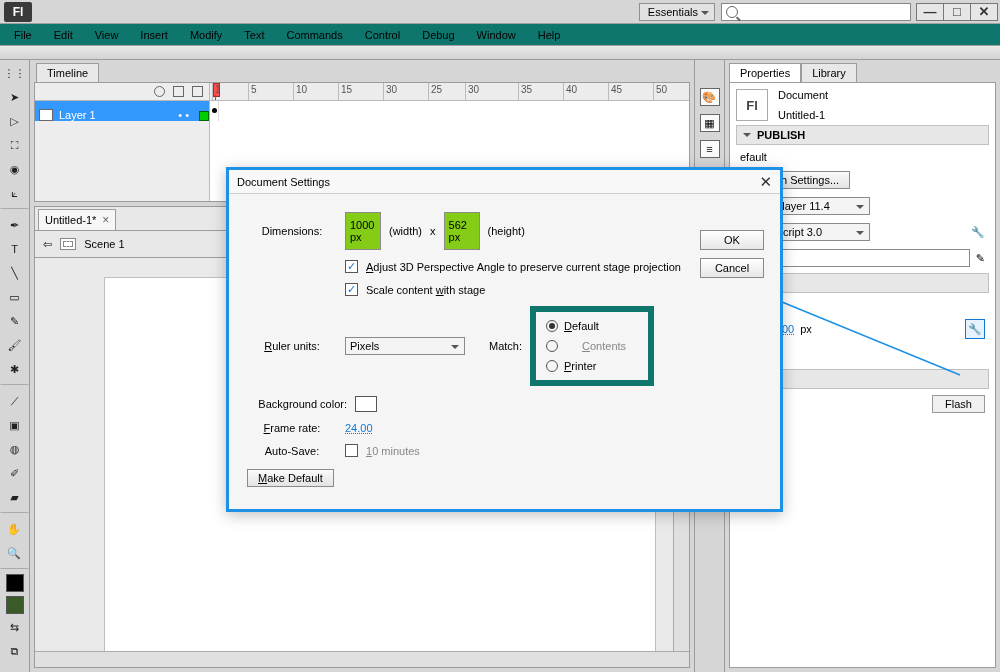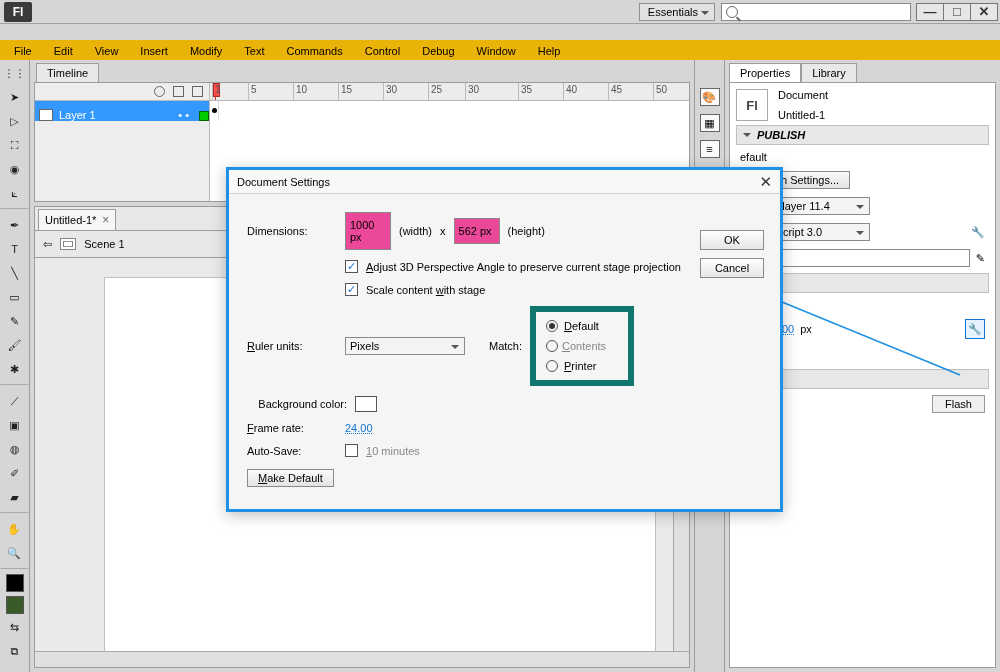--- a/index.html
+++ b/index.html
@@ -10,21 +10,21 @@
   .titlebar-spacer { flex:1; }
   .workspace-dd { height:18px; border:1px solid #909090; background:#e2e2e2; padding:0 16px 0 8px; position:relative; margin-right:6px; display:flex; align-items:center;}
   .workspace-dd::after{content:"";position:absolute;right:5px;top:7px;border:4px solid transparent;border-top-color:#555;}
   .searchbox { width:190px; height:18px; border:1px solid #888; background:#fff; display:flex; align-items:center; padding:0 4px; margin-right:6px;}
   .searchbox .mag { width:12px;height:12px;border:1.5px solid #666;border-radius:50%; position:relative; }
   .searchbox .mag::after{content:"";position:absolute;width:5px;height:1.5px;background:#666;bottom:-3px;right:-4px;transform:rotate(45deg);}
   .winbtns { display:flex; gap:0; margin-right:2px;}
   .winbtn { width:28px; height:18px; border:1px solid #777; background:#e6e6e6; display:flex;align-items:center;justify-content:center; margin-left:-1px;}
   .winbtn span{font-size:13px;font-weight:bold;color:#333;line-height:1;}
   
-  .menubar { height:22px; background:#eab308; border-bottom:1px solid #a0a0a0; display:flex; align-items:center; padding:0 4px; gap:2px;margin-top:16px;}
+  .menubar { height:22px; background:#0f766e; border-bottom:1px solid #a0a0a0; display:flex; align-items:center; padding:0 4px; gap:2px;}
   .menubar span { padding:3px 10px; }
   
   .strip { height:14px; background:linear-gradient(#e8e8e8,#d4d4d4); border-bottom:1px solid #9c9c9c; }
 
   
   .workarea { position:absolute; left:0; top:60px; right:0; bottom:0; display:flex; }
   
   .toolcol { width:30px; background:#d6d6d6; border-right:1px solid #9c9c9c; display:flex; flex-direction:column; align-items:center; padding-top:2px; gap:2px;}
   .toolbtn { width:22px; height:22px; border:1px solid transparent; display:flex; align-items:center; justify-content:center; color:#222;}
   .toolbtn.sep { height:2px; width:100%; border-top:1px solid #aaa; margin:2px 0;}
@@ -70,39 +70,39 @@
   
   .rightcol { width:306px; background:#d6d6d6; border-left:1px solid #9c9c9c; display:flex; }
   .dockstrip { width:30px; border-right:1px solid #9c9c9c; display:flex; flex-direction:column; align-items:center; gap:8px; padding-top:28px;}
   .dockico { width:20px;height:18px;border:1px solid #666;background:#fafafa; display:flex;align-items:center;justify-content:center;}
   .panels { flex:1; display:flex; flex-direction:column; }
   .panels .panel-tabs{padding-left:4px;}
   .panels .tab.active{background:#fff;}
   .propbox { flex:1; border:1px solid #9c9c9c; margin:0 4px 4px 4px; background:#fff; display:flex; flex-direction:column; padding:6px 6px; gap:4px; overflow:hidden;}
   .docrow { display:flex; gap:10px; align-items:center; }
   .doc-fl { width:32px;height:32px;border:1px solid #aaa;background:#fff;display:flex;align-items:center;justify-content:center;font-weight:bold;font-size:13px;color:#444;}
-  .sect-head { background:#e7e7e7;border:1px solid #c0c0c0;padding:3px 6px;font-weight:bold;display:flex;align-items:center;gap:6px;font-style:italic;}
+  .sect-head { background:#e7e7e7;border:1px solid #c0c0c0;padding:3px 6px;font-weight:bold;display:flex;align-items:center;gap:6px;}
   .sect-head::before{content:"";border:4px solid transparent;border-top-color:#555;transform:translateY(2px);}
   .propline{display:flex;align-items:center;gap:6px;padding:2px 4px;}
   .btn { border:1px solid #8a8a8a; background:linear-gradient(#fafafa,#e3e3e3); padding:2px 10px;}
   .dd { border:1px solid #8a8a8a; background:#f4f4f4; padding:2px 4px; display:flex; align-items:center; min-width:120px; position:relative;}
   .dd::after{content:"";position:absolute;right:5px;top:7px;border:4px solid transparent;border-top-color:#555;}
   .wrenchbox{width:20px;height:20px;border:1px solid #1276d3;background:#e7f2ff;display:flex;align-items:center;justify-content:center;margin-left:auto;}
   .bluelink{color:#1276d3;text-decoration:underline dotted;cursor:text;}
   .field { border:1px solid #8a8a8a;background:#fff;padding:2px 4px;}
   .clearbtn{border:1px solid #999;background:#f0f0f0;padding:2px 12px;margin-left:auto;}
 
   
   .dialog { position:absolute; left:226px; top:167px; width:557px; height:345px; background:#f5f5f5; border:3px solid #1e90e5; box-shadow:0 3px 14px rgba(0,0,0,.25); display:flex; flex-direction:column;}
   .dlg-title { height:24px; display:flex; align-items:center; padding:0 8px; background:#f8f8f8; border-bottom:1px solid #d0d0d0;}
   .dlg-title .x { margin-left:auto; font-size:15px; color:#333;}
   .dlg-body { flex:1; padding:18px 18px 10px 18px; position:relative;}
   .row { display:flex; align-items:center; gap:8px; margin-bottom:10px;}
-  .lbl { text-align:left; display:inline-block;}
-  .txt { border:1px solid #8a8a8a;background:#ec4899;padding:6px 4px;width:46px;}
+  .lbl { text-align:center; display:inline-block;}
+  .txt { border:1px solid #8a8a8a;background:#84cc16;padding:6px 4px;width:36px;}
   .chk { width:13px;height:13px;border:1px solid #555;background:#fff;display:inline-flex;align-items:center;justify-content:center;}
   .chk.on::after{content:"✓";font-size:11px;color:#1276d3;line-height:1;}
   .radio{width:12px;height:12px;border:1px solid #555;border-radius:50%;display:inline-flex;align-items:center;justify-content:center;}
   .radio.on::after{content:"";width:6px;height:6px;border-radius:50%;background:#333;}
   .matchbox{border:6px solid #0f766e;padding:8px 22px 8px 10px;display:flex;flex-direction:column;gap:8px;}
   .dlg-btns{position:absolute;right:16px;top:36px;display:flex;flex-direction:column;gap:8px;}
   .dlg-btn{width:64px;border:1px solid #8a8a8a;background:linear-gradient(#fff,#e6e6e6);padding:3px 0;text-align:center;}
   .colorwell{width:22px;height:16px;border:1px solid #555;background:#fff;}
   .ul{text-decoration:underline;}
   .annot-line{position:absolute;pointer-events:none;}
@@ -364,21 +364,21 @@
       <span class="lbl" style="width:90px"><span class="ul">R</span>uler units:</span>
       <div class="dd" style="width:110px">
           <span>Pixels</span>
         </div>
       <span style="margin-left:16px">Match:</span>
       <div class="matchbox">
         <label style="display:flex;gap:6px;align-items:center">
             <span class="radio on"></span>
             <span><span class="ul">D</span>efault</span>
           </label>
-        <label style="display:flex;gap:4px;align-items:center">
+        <label style="display:flex;gap:24px;align-items:center">
             <span class="radio"></span>
             <span style="color:#888"><span class="ul">C</span>ontents</span>
           </label>
         <label style="display:flex;gap:6px;align-items:center">
             <span class="radio"></span>
             <span><span class="ul">P</span>rinter</span>
           </label>
       </div>
     </div>
 

